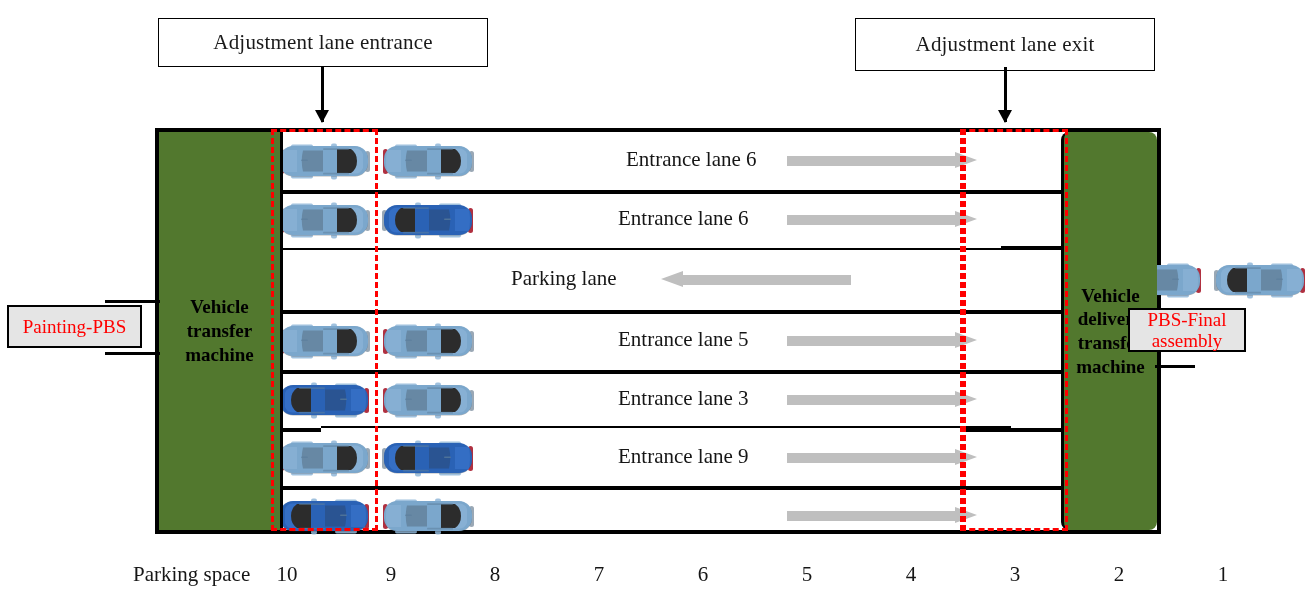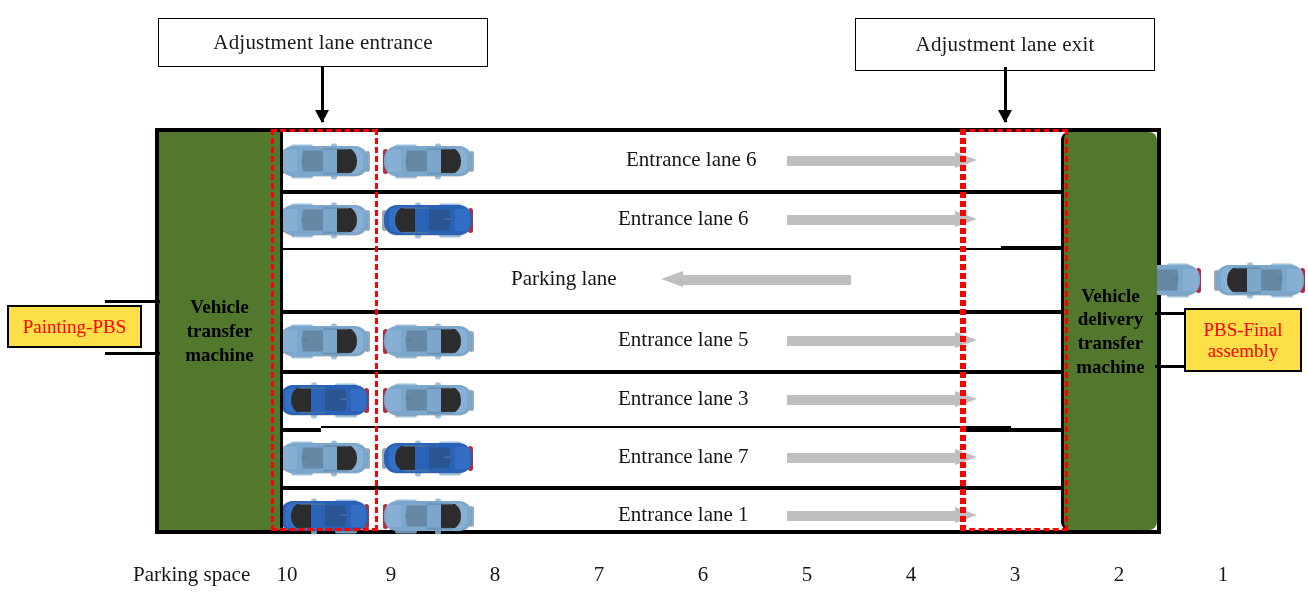--- a/index.html
+++ b/index.html
@@ -40,21 +40,21 @@
     width: 0; height: 0;
     border-left: 7.5px solid transparent;
     border-right: 7.5px solid transparent;
     border-top: 13px solid #000;
   }
 
   
   .side-label {
     position: absolute;
     border: 2.5px solid #000;
-    background: #fde047;
+    background: #e5e5e5;
     display: flex;
     align-items: center;
     justify-content: center;
     text-align: center;
     color: #ff0000;
     font-size: 19px;
     line-height: 1.12;
     z-index: 6;
   }
   .side-connector {
@@ -200,21 +200,21 @@
 <div class="callout-arrow" style="left:1004px; top:67px; height:55px;"></div>
 
 <div class="side-connector" style="left:105px; top:300px; width:55px;"></div>
 <div class="side-connector" style="left:105px; top:352px; width:55px;"></div>
 <div class="side-label" id="label-painting-pbs" style="left:7px; top:305px; width:135px; height:43px;">
   <span>Painting-PBS</span>
 </div>
 
 <div class="side-connector" style="left:1155px; top:312px; width:40px;"></div>
 <div class="side-connector" style="left:1155px; top:365px; width:40px;"></div>
-<div class="side-label" id="label-pbs-final" style="left:1184px; top:308px; width:118px; height:64px; flex-direction:column;">
+<div class="side-label" id="label-pbs-final" style="left:1128px; top:308px; width:118px; height:44px; flex-direction:column;">
   <span>PBS-Final assembly</span>
 </div>
 
 <div id="plant">
 
   <div class="transfer-machine" id="tm-left">
     <span>Vehicle transfer machine</span>
   </div>
   <div class="transfer-machine" id="tm-right">
     <span>Vehicle delivery transfer machine</span>
@@ -255,27 +255,26 @@
         <div class="shaft"></div>
         <div class="head"></div>
       </div>
       <div class="lane" style="top: 240px; height: 56px;"></div>
       <div class="lane-label" style="top: 254px; left: 347px;">Entrance lane 3</div>
       <div class="flow-arrow right" style="top: 259px; left: 516px; width: 190px;">
         <div class="shaft"></div>
         <div class="head"></div>
       </div>
       <div class="lane" style="top: 298px; height: 56px;"></div>
-      <div class="lane-label" style="top: 312px; left: 347px;">Entrance lane 7</div>
+      <div class="lane-label" style="top: 312px; left: 347px;">Entrance lane 9</div>
       <div class="flow-arrow right" style="top: 317px; left: 516px; width: 190px;">
         <div class="shaft"></div>
         <div class="head"></div>
       </div>
       <div class="lane" style="top: 356px; height: 56px;"></div>
-      <div class="lane-label" style="top: 370px; left: 347px;">Entrance lane 1</div>
       <div class="flow-arrow right" style="top: 375px; left: 516px; width: 190px;">
         <div class="shaft"></div>
         <div class="head"></div>
       </div>
       <div class="car" style="left: 6px; top: 9.5px;">
   <svg viewBox="0 0 94 39" xmlns="http://www.w3.org/2000/svg">
     <g>
       <rect x="2" y="7" width="5" height="25" rx="2.5" fill="#b03040"></rect>
       <rect x="88" y="9" width="5" height="21" rx="2.5" fill="#9aa8b5"></rect>
       <rect x="14" y="2.5" width="22" height="3.5" rx="1.7" fill="#8fb6d8" opacity=".85"></rect>

